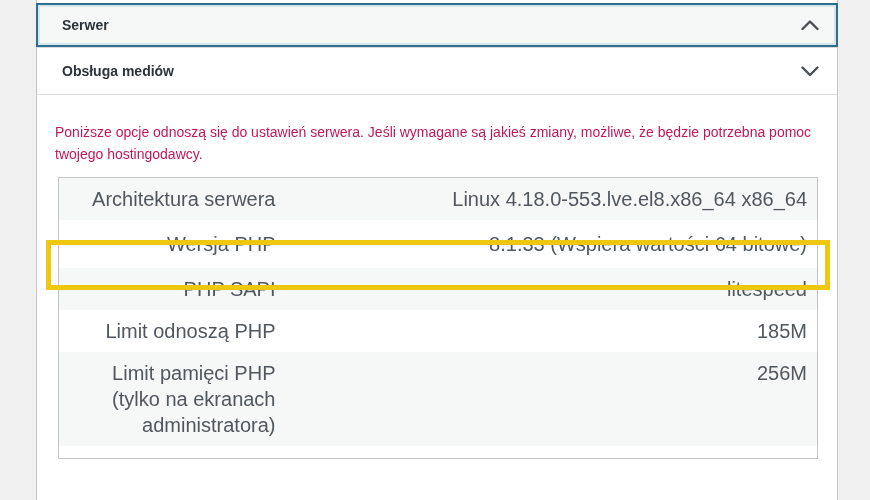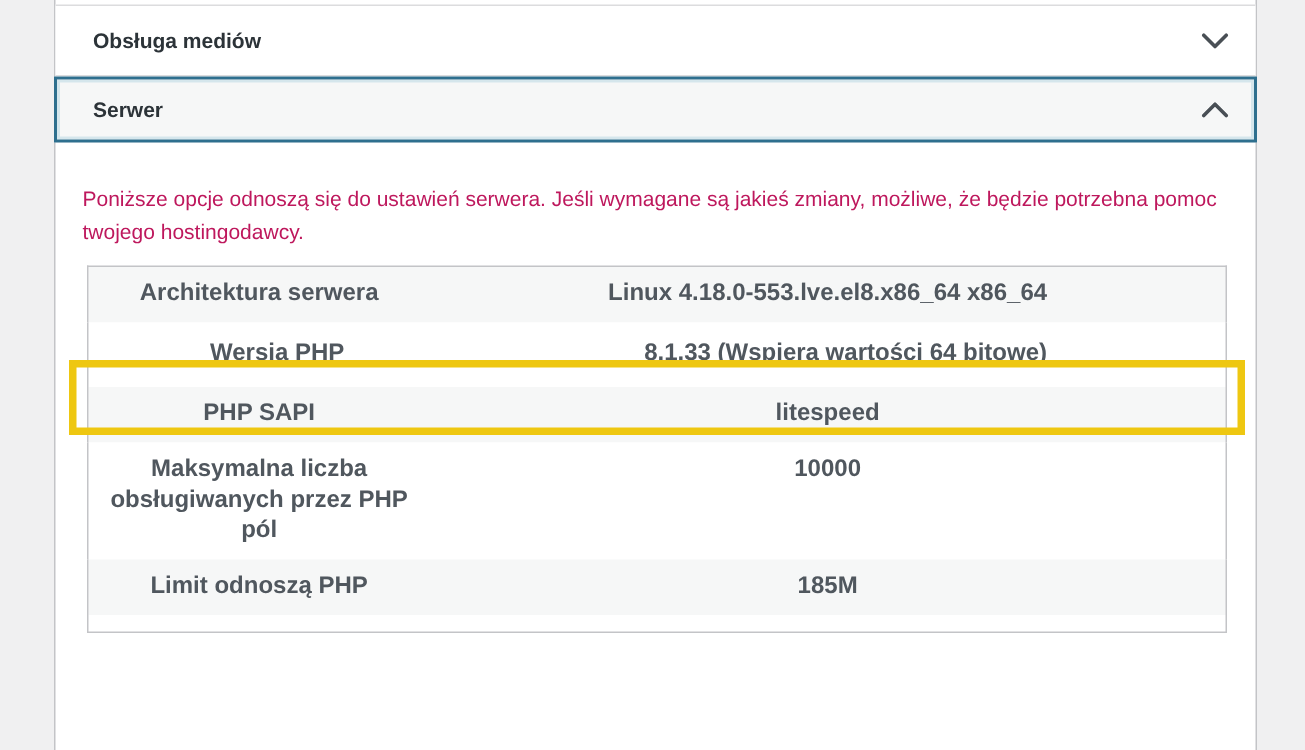--- a/index.html
+++ b/index.html
@@ -62,25 +62,25 @@
   table.info-table {
     margin: 12px 0 0 3px;
     width: 760px;
     border-collapse: collapse;
     border: 1px solid #c3c4c7;
     table-layout: fixed;
   }
   table.info-table tbody tr:nth-child(odd) { background: #f6f7f7; }
   table.info-table tbody tr:nth-child(even) { background: #ffffff; }
   table.info-table th, table.info-table td {
-    font-size: 16px;
+    font-size: 20px;
     line-height: 1.3;
     color: #50575e;
-    font-weight: 700;
-    text-align: center;
+    font-weight: 400;
+    text-align: right;
     vertical-align: top;
     padding: 8px 10px 8px 11px;
   }
   table.info-table th { width: 227px; }
   table.info-table tr.tall th, table.info-table tr.tall td { padding-top: 11px; padding-bottom: 11px; padding-left: 35px; }
   table.info-table tr.partial-row { height: 12px; }
   table.info-table tr.partial-row th, table.info-table tr.partial-row td { padding: 0; height: 12px; }
 
   .highlight-box {
     position: absolute;
@@ -91,34 +91,34 @@
     z-index: 5;
     pointer-events: none;
   }
 </style>
 </head>
 <body>
 
 <div class="page">
   <div class="panel">
 
+    <button class="accordion-header focused" type="button">
+      <span>Serwer</span>
+      <span class="chev">
+        <svg width="18" height="11" viewBox="0 0 18 11">
+          <polyline points="1.5,9 9,1.5 16.5,9" fill="none" stroke="#494f55" stroke-width="2.4" stroke-linecap="round" stroke-linejoin="round"></polyline>
+        </svg>
+      </span>
+    </button>
+
     <button class="accordion-header" type="button">
       <span>Obsługa mediów</span>
       <span class="chev">
         <svg width="18" height="11" viewBox="0 0 18 11">
           <polyline points="1.5,1.5 9,9 16.5,1.5" fill="none" stroke="#494f55" stroke-width="2.4" stroke-linecap="round" stroke-linejoin="round"></polyline>
-        </svg>
-      </span>
-    </button>
-
-    <button class="accordion-header focused" type="button">
-      <span>Serwer</span>
-      <span class="chev">
-        <svg width="18" height="11" viewBox="0 0 18 11">
-          <polyline points="1.5,9 9,1.5 16.5,9" fill="none" stroke="#494f55" stroke-width="2.4" stroke-linecap="round" stroke-linejoin="round"></polyline>
         </svg>
       </span>
     </button>
 
     <div class="section-content">
       <p class="section-desc">Poniższe opcje odnoszą się do ustawień serwera. Jeśli wymagane są jakieś zmiany, możliwe, że będzie potrzebna pomoc twojego hostingodawcy.</p>
 
       <table class="info-table">
         <tbody>
           <tr>
@@ -127,26 +127,26 @@
           </tr>
           <tr class="tall">
             <th>Wersja PHP</th>
             <td>8.1.33 (Wspiera wartości 64 bitowe)</td>
           </tr>
           <tr>
             <th>PHP SAPI</th>
             <td>litespeed</td>
           </tr>
           <tr>
-            <th>Maksymalna liczba obsługiwanych przez PHP pól</th>
-            <td>10000</td>
+            <th>Limit odnoszą PHP</th>
+            <td>185M</td>
           </tr>
           <tr>
-            <th>Limit odnoszą PHP</th>
-            <td>185M</td>
+            <th>Limit pamięci PHP (tylko na ekranach administratora)</th>
+            <td>256M</td>
           </tr>
           <tr class="partial-row">
             <th></th>
             <td></td>
           </tr>
         </tbody>
       </table>
     </div>
   </div>
 

